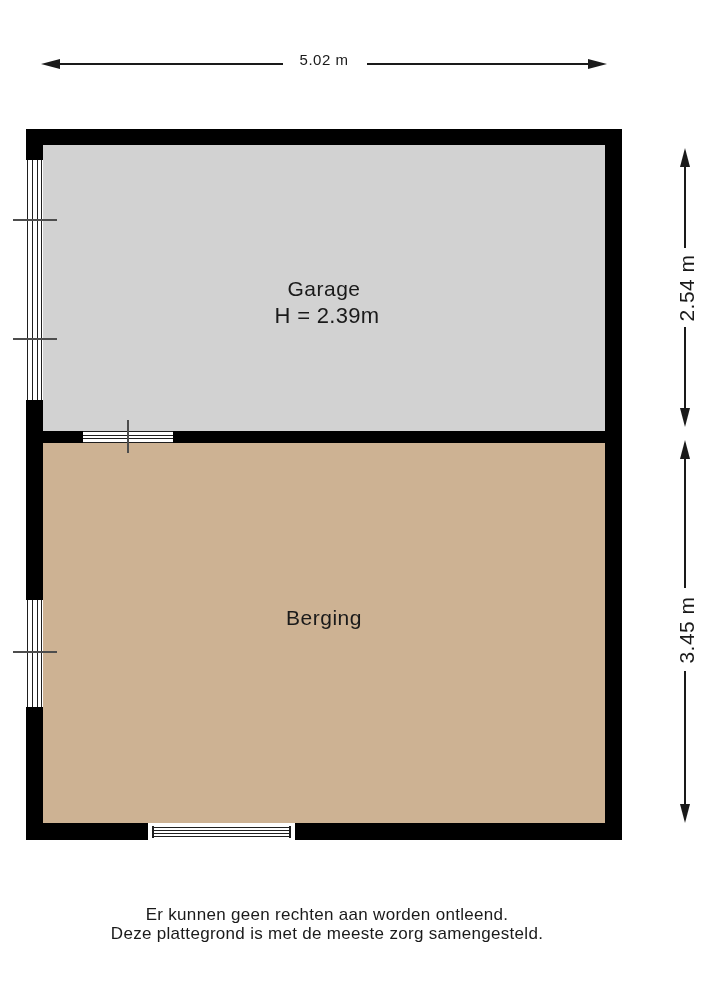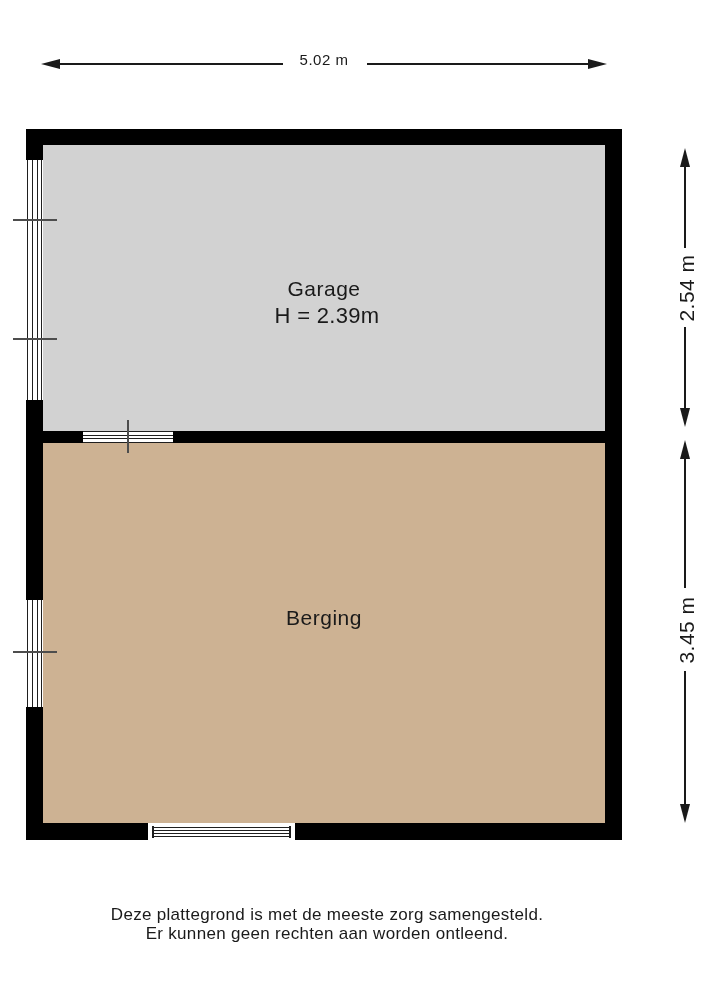--- a/index.html
+++ b/index.html
@@ -114,17 +114,17 @@
   <div class="dline" style="left:684px; top:327px; width:2px; height:83px;"></div>
   <div class="ah ah-down abs" style="left:680px; top:408px;"></div>
 
   <div class="ah ah-up abs" style="left:680px; top:440px;"></div>
   <div class="dline" style="left:684px; top:457px; width:2px; height:131px;"></div>
   <span class="vdim-label" style="left:687px; top:630px;">3.45 m</span>
   <div class="dline" style="left:684px; top:671px; width:2px; height:133px;"></div>
   <div class="ah ah-down abs" style="left:680px; top:804px;"></div>
 
   <div class="disclaimer" style="left:327px; top:905px;">
+    <div>Er kunnen geen rechten aan worden ontleend.</div>
     <div>Deze plattegrond is met de meeste zorg samengesteld.</div>
-    <div>Er kunnen geen rechten aan worden ontleend.</div>
   </div>
 
 </div>
 
 </body></html>

